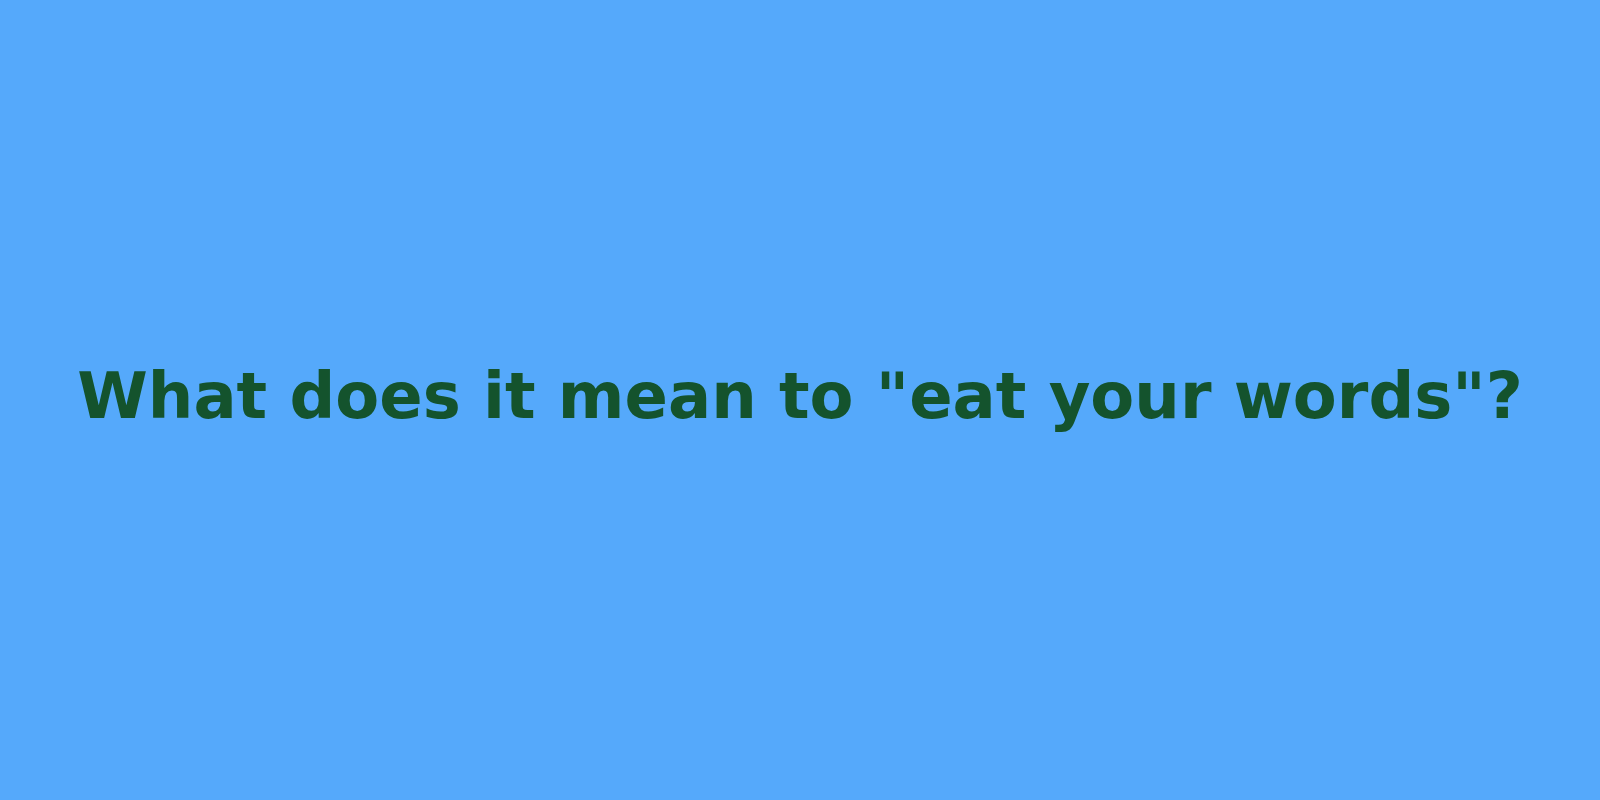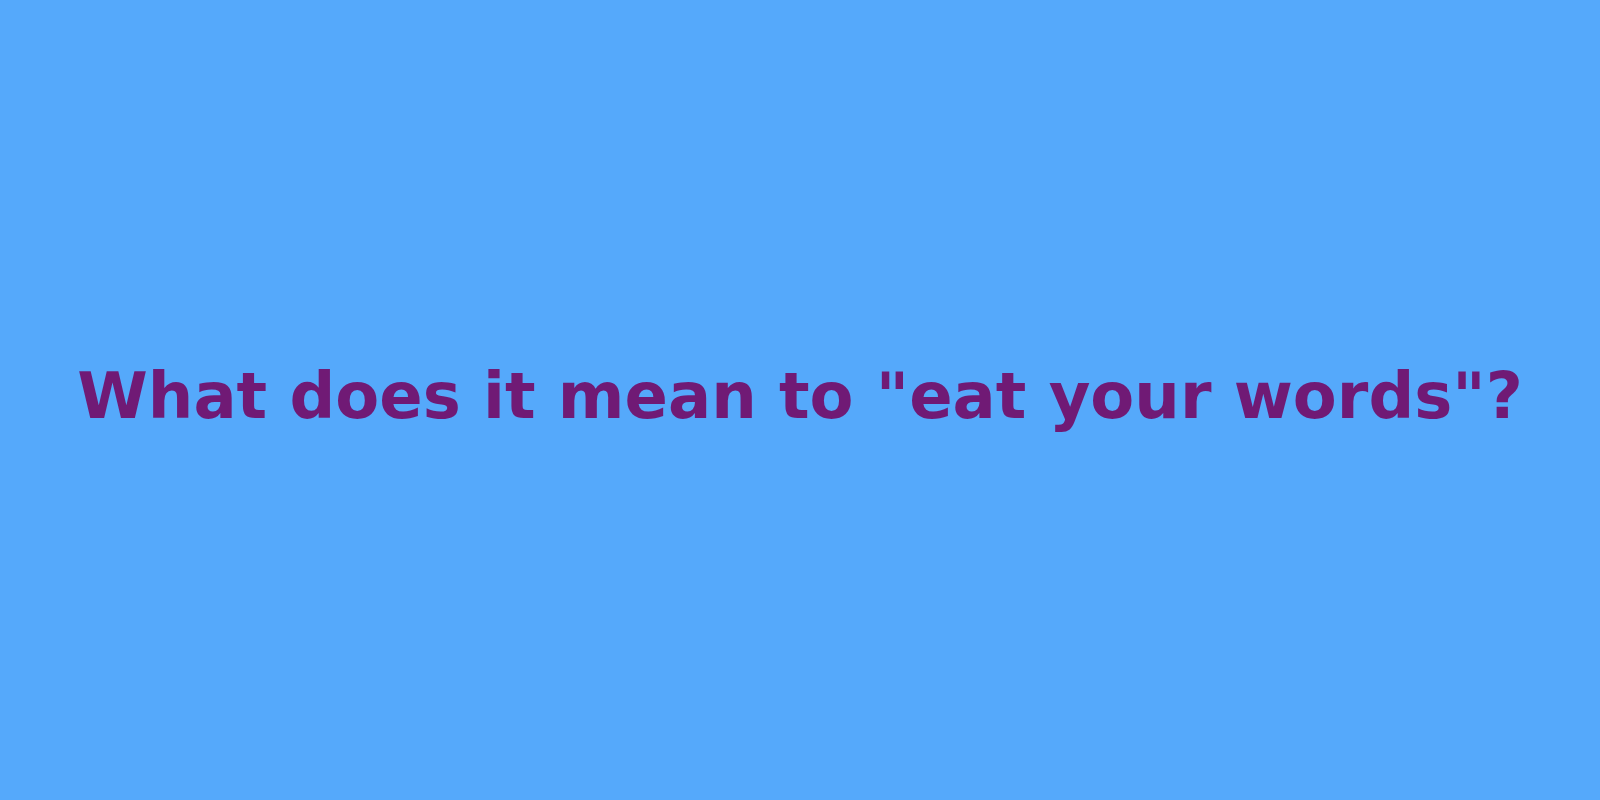--- a/index.html
+++ b/index.html
@@ -27,21 +27,21 @@
     padding: 0 60px;
   }
 
   
   .question-text {
     margin: 0;
     font-family: "DejaVu Sans", sans-serif;
     font-size: 64px;
     font-weight: bold;
     line-height: 1.25;
-    color: #701a75;
+    color: #14532d;
     text-align: center;
     letter-spacing: 0;
     white-space: nowrap;
     
     transform: translateY(-4px);
   }
 </style>
 </head>
 <body>
 

